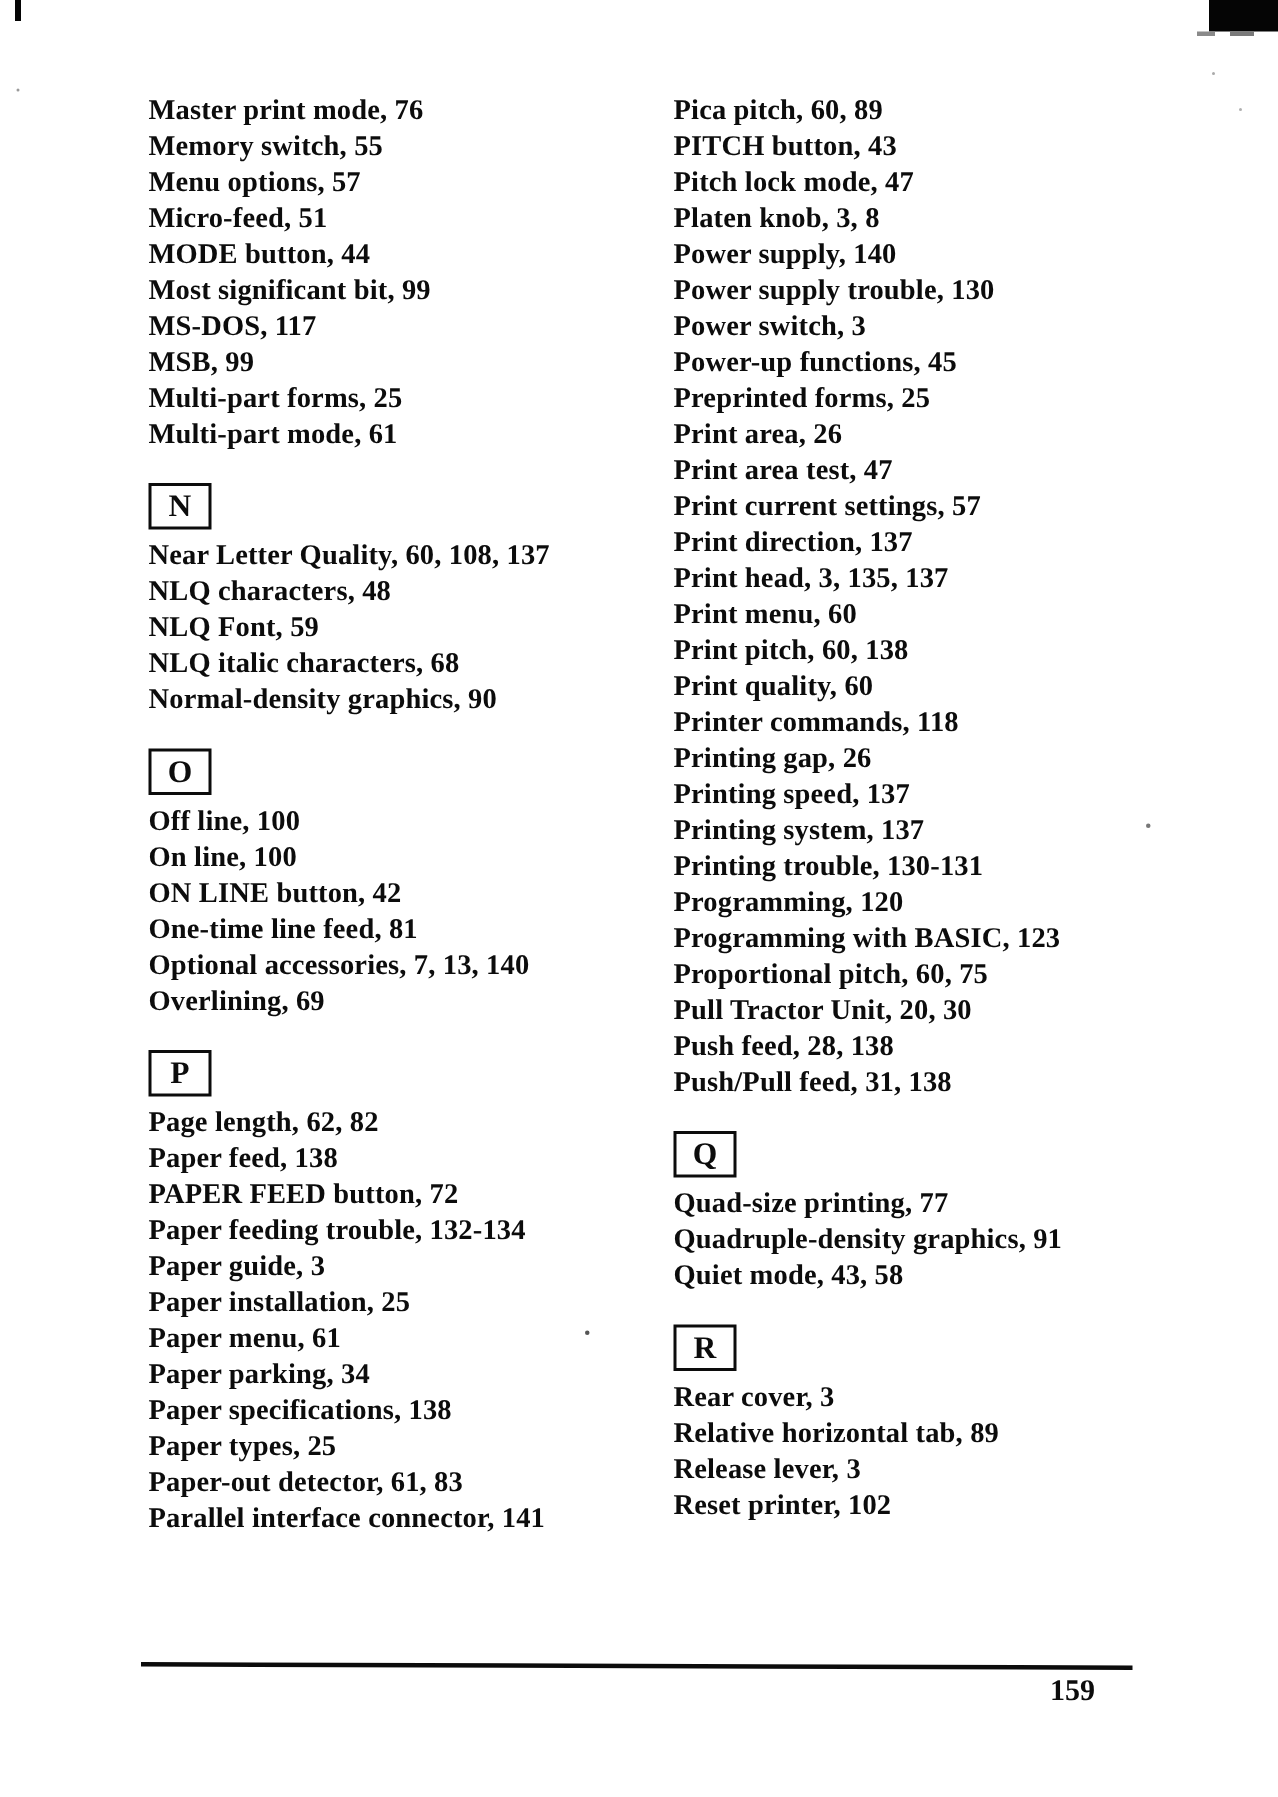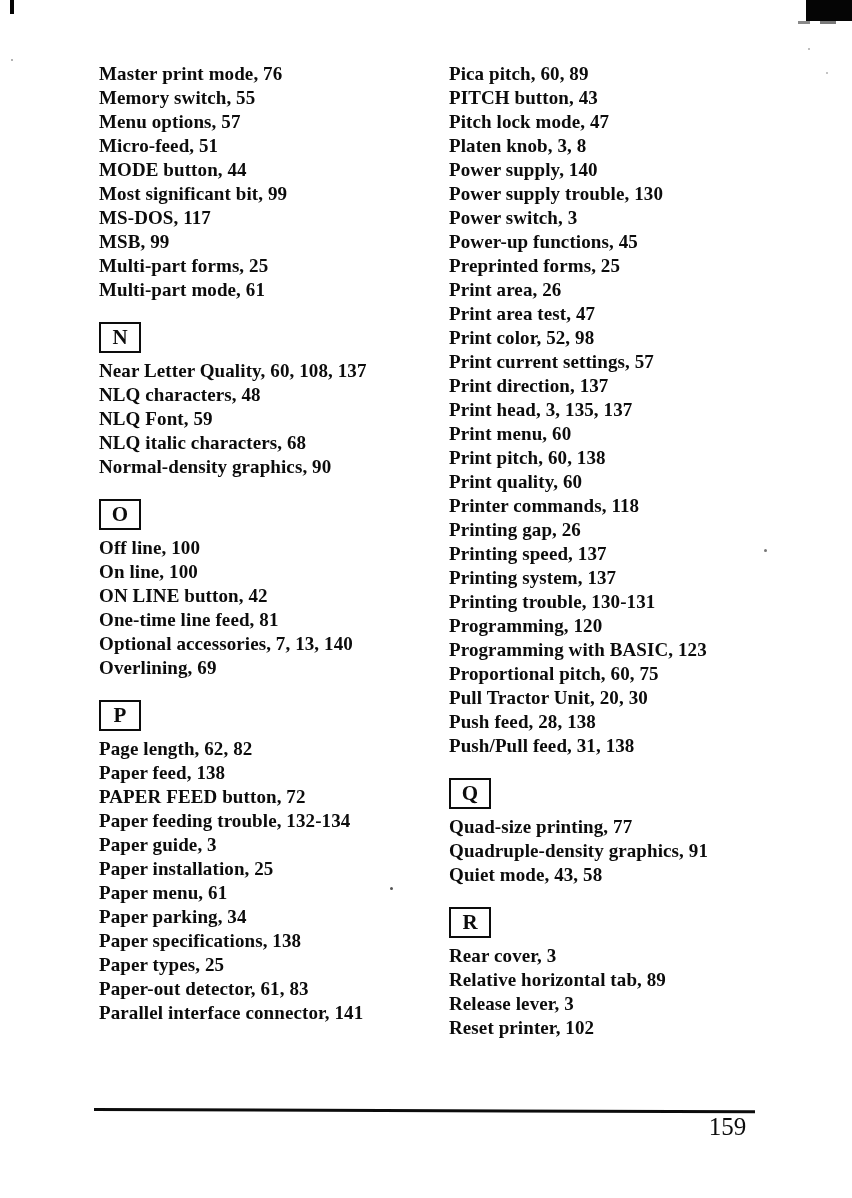--- a/index.html
+++ b/index.html
@@ -50,23 +50,23 @@
     height: 3px;
     background: #0c0c0c;
     transform: rotate(0.2deg);
     transform-origin: left center;
   }
   .page-number {
     position: absolute;
     left: 700px;
     top: 1114px;
     width: 55px;
-    text-align: center;
-    font-size: 25px;
-    font-weight: normal;
+    text-align: left;
+    font-size: 20px;
+    font-weight: bold;
     line-height: 26px;
   }
   .corner-mark {
     position: absolute;
     left: 806px;
     top: 0;
     width: 46px;
     height: 21px;
     background: #050505;
   }
@@ -160,21 +160,20 @@
         <div class="entry">PITCH button, 43</div>
         <div class="entry">Pitch lock mode, 47</div>
         <div class="entry">Platen knob, 3, 8</div>
         <div class="entry">Power supply, 140</div>
         <div class="entry">Power supply trouble, 130</div>
         <div class="entry">Power switch, 3</div>
         <div class="entry">Power-up functions, 45</div>
         <div class="entry">Preprinted forms, 25</div>
         <div class="entry">Print area, 26</div>
         <div class="entry">Print area test, 47</div>
-        <div class="entry">Print color, 52, 98</div>
         <div class="entry">Print current settings, 57</div>
         <div class="entry">Print direction, 137</div>
         <div class="entry">Print head, 3, 135, 137</div>
         <div class="entry">Print menu, 60</div>
         <div class="entry">Print pitch, 60, 138</div>
         <div class="entry">Print quality, 60</div>
         <div class="entry">Printer commands, 118</div>
         <div class="entry">Printing gap, 26</div>
         <div class="entry">Printing speed, 137</div>
         <div class="entry">Printing system, 137</div>

